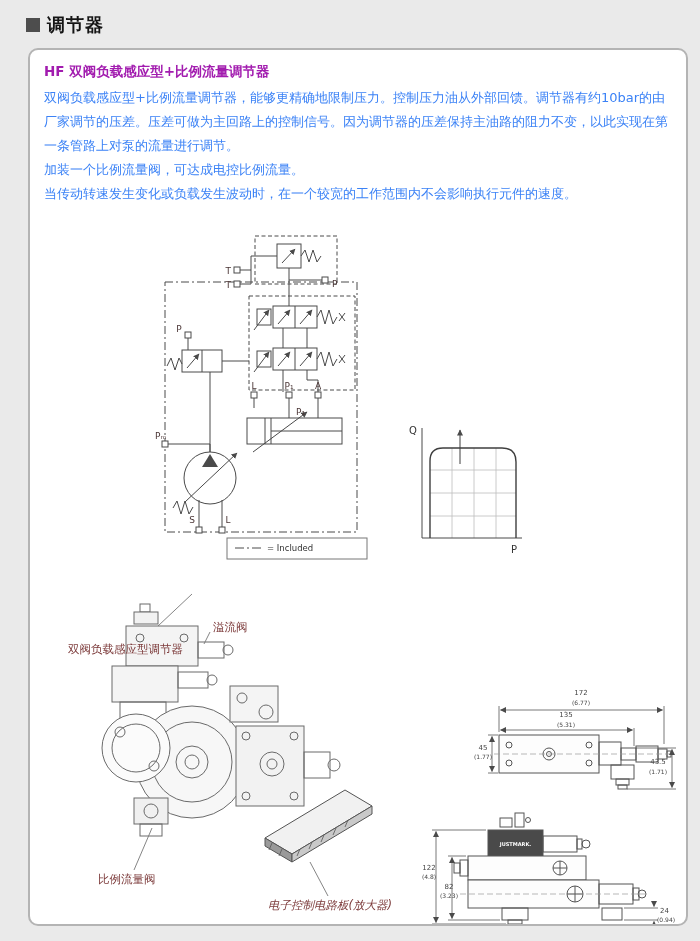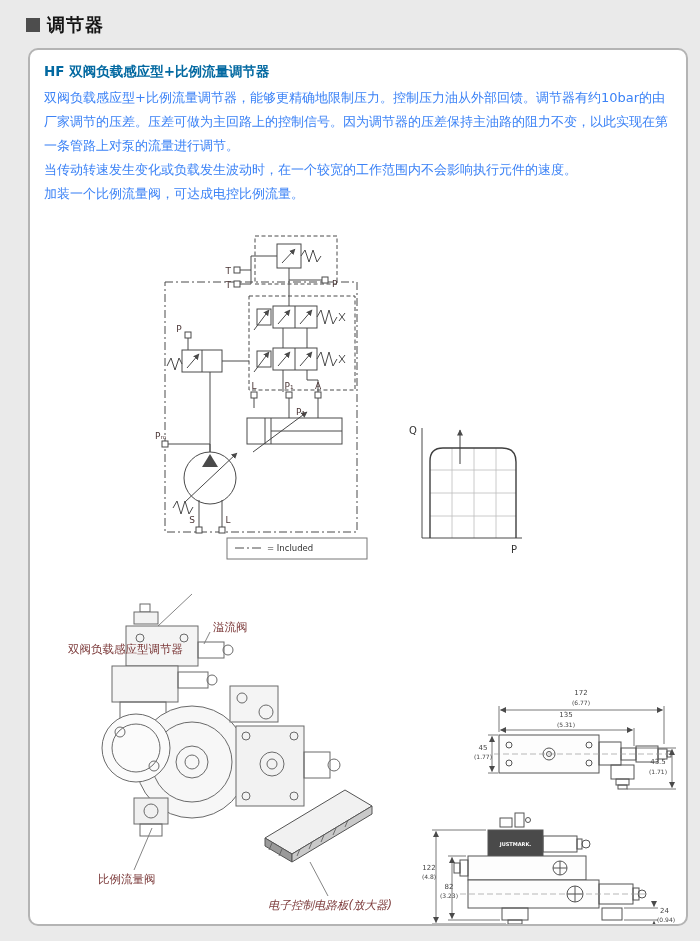--- a/index.html
+++ b/index.html
@@ -11,21 +11,21 @@
     overflow: hidden;
   }
   .page { position: absolute; inset: 0; width: 700px; height: 941px; background: #eaeaea; overflow: hidden; }
   .page-header { position: absolute; left: 10px; top: 13px; display: flex; align-items: center; gap: 7px; margin-left: 16px; }
   .hdr-sq { width: 14px; height: 14px; background: #4d4d4d; display: inline-block; }
   .hdr-title { font-size: 18px; font-weight: bold; color: #141414; letter-spacing: 1px; }
   .content-box {
     position: absolute; left: 28px; top: 48px; width: 660px; height: 878px;
     background: #ffffff; border: 2px solid #b4b4b4; border-radius: 10px; overflow: hidden;
   }
-  .sec-title { position: absolute; left: 14px; top: 13px; font-size: 13.5px; font-weight: bold; color: #0369a1; }
+  .sec-title { position: absolute; left: 14px; top: 13px; font-size: 13.5px; font-weight: bold; color: #a21caf; }
   .paras { position: absolute; left: 14px; top: 36px; width: 632px; font-size: 13px; line-height: 1.85; color: #3b82f6; }
   .paras p { margin: 0; }
   .abs { position: absolute; }
   .callout { position: absolute; font-size: 11.5px; color: #7c3a3a; white-space: nowrap; }
   svg { overflow: visible; }
   svg text { font-family: inherit; }
   .dimtxt { fill: #444444; font-size: 7px; }
   .dimtxt2 { fill: #444444; font-size: 6px; }
 </style>
 </head>
@@ -37,22 +37,22 @@
     <span class="hdr-sq"></span>
     <span class="hdr-title">调节器</span>
   </div>
 
   <div class="content-box">
 
     <div class="sec-title">HF 双阀负载感应型+比例流量调节器</div>
 
     <div class="paras">
       <p>双阀负载感应型+比例流量调节器，能够更精确地限制压力。控制压力油从外部回馈。调节器有约10bar的由厂家调节的压差。压差可做为主回路上的控制信号。因为调节器的压差保持主油路的阻力不变，以此实现在第一条管路上对泵的流量进行调节。</p>
+      <p>加装一个比例流量阀，可达成电控比例流量。</p>
       <p>当传动转速发生变化或负载发生波动时，在一个较宽的工作范围内不会影响执行元件的速度。</p>
-      <p>加装一个比例流量阀，可达成电控比例流量。</p>
     </div>
 
     <svg class="abs" style="left:125px; top:170px;" width="250" height="348" viewBox="0 0 250 348">
       <defs>
         <marker id="ar" markerWidth="7" markerHeight="7" refX="5.5" refY="3" orient="auto" markerUnits="userSpaceOnUse">
           <path d="M0,0 L6,3 L0,6 Z" fill="#4a4a4a"></path>
         </marker>
       </defs>
       <g stroke="#4a4a4a" fill="none" stroke-width="1">
 

